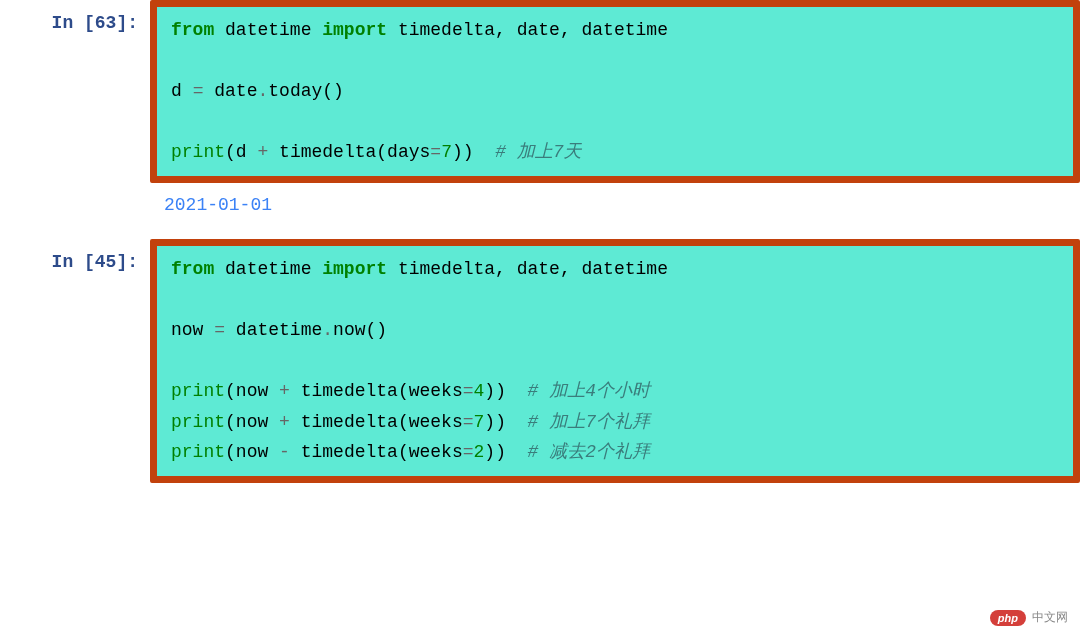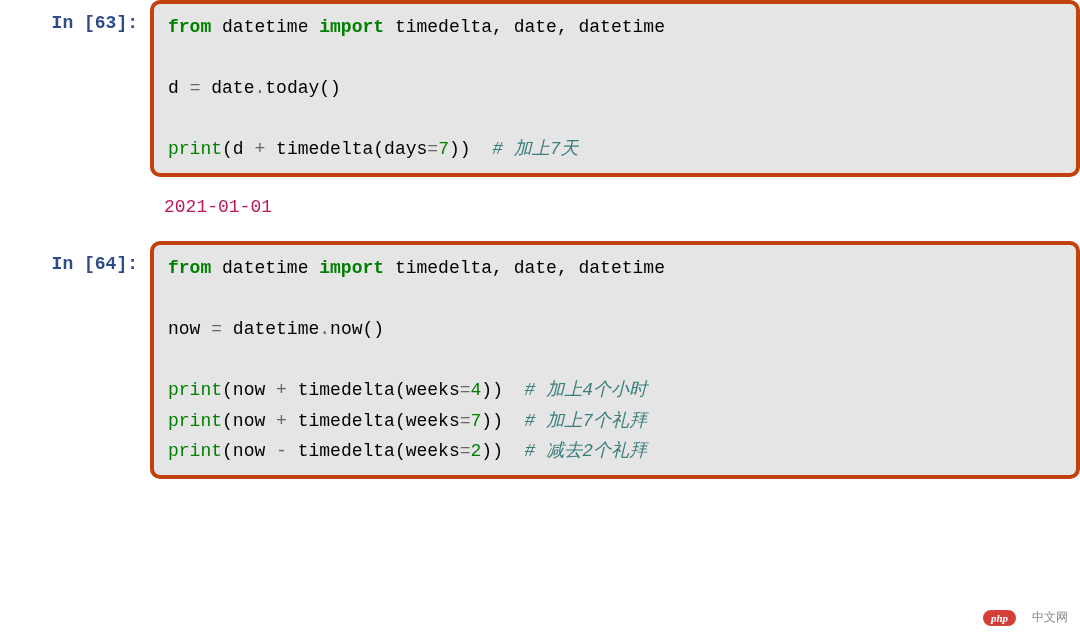--- a/index.html
+++ b/index.html
@@ -6,67 +6,67 @@
     body {
       font-family: Menlo, Monaco, Consolas, "Courier New", monospace;
       font-size: 18px;
       background: #fff;
       padding: 0;
       width: 1080px;
     }
     .cell {
       display: flex;
       align-items: stretch;
-      margin-bottom: 8px;
+      margin-bottom: 0;
     }
     .prompt {
       width: 150px;
       flex-shrink: 0;
       text-align: right;
       padding: 8px 12px 0 0;
       color: #2d4b8a;
       font-weight: bold;
       line-height: 1.7;
     }
     .input-area {
       flex: 1;
-      background: #e5e5e5;
-      border: 4px solid #c2410c;
-      border-radius: 10px;
+      background: #5eead4;
+      border: 7px solid #c2410c;
+      border-radius: 2px;
       padding: 8px 14px;
       line-height: 1.7;
       white-space: pre;
       overflow-x: auto;
     }
     .output-area {
       padding: 8px 14px 18px 14px;
       line-height: 1.65;
       white-space: pre;
-      color: #be185d;
+      color: #3b82f6;
     }
     .output-wrap {
       display: flex;
     }
     .output-wrap .prompt { }
     .kw-green { color: #008000; font-weight: bold; }
     .name { color: #000; }
     .op { color: #666; }
     .builtin { color: #008000; }
     .num { color: #008000; }
     .comment { color: #3a7d7c; font-style: italic; }
     .paren { color: #000; }
 
     .watermark {
       position: fixed;
       right: 12px;
       bottom: 8px;
       display: flex;
       align-items: center;
-      gap: 16px;
-      font-family: Liberation Serif, serif;
+      gap: 6px;
+      font-family: Liberation Sans, sans-serif;
       font-size: 12px;
       color: #888;
     }
     .watermark .pill {
       background: #d43f3a;
       color: #fff;
       padding: 2px 8px;
       border-radius: 10px;
       font-weight: bold;
       font-size: 11px;
@@ -83,21 +83,21 @@
 <span class="name">d</span> <span class="op">=</span> <span class="name">date</span><span class="op">.</span><span class="name">today</span><span class="paren">()</span>
 
 <span class="builtin">print</span><span class="paren">(</span><span class="name">d</span> <span class="op">+</span> <span class="name">timedelta</span><span class="paren">(</span><span class="name">days</span><span class="op">=</span><span class="num">7</span><span class="paren">))</span>  <span class="comment"># 加上7天</span></div>
 </div>
 <div class="output-wrap">
   <div class="prompt"></div>
   <div class="output-area">2021-01-01</div>
 </div>
 
 <div class="cell">
-  <div class="prompt">In [64]:</div>
+  <div class="prompt">In [45]:</div>
   <div class="input-area"><span class="kw-green">from</span> <span class="name">datetime</span> <span class="kw-green">import</span> <span class="name">timedelta, date, datetime</span>
 
 <span class="name">now</span> <span class="op">=</span> <span class="name">datetime</span><span class="op">.</span><span class="name">now</span><span class="paren">()</span>
 
 <span class="builtin">print</span><span class="paren">(</span><span class="name">now</span> <span class="op">+</span> <span class="name">timedelta</span><span class="paren">(</span><span class="name">weeks</span><span class="op">=</span><span class="num">4</span><span class="paren">))</span>  <span class="comment"># 加上4个小时</span>
 <span class="builtin">print</span><span class="paren">(</span><span class="name">now</span> <span class="op">+</span> <span class="name">timedelta</span><span class="paren">(</span><span class="name">weeks</span><span class="op">=</span><span class="num">7</span><span class="paren">))</span>  <span class="comment"># 加上7个礼拜</span>
 <span class="builtin">print</span><span class="paren">(</span><span class="name">now</span> <span class="op">-</span> <span class="name">timedelta</span><span class="paren">(</span><span class="name">weeks</span><span class="op">=</span><span class="num">2</span><span class="paren">))</span>  <span class="comment"># 减去2个礼拜</span></div>
 </div>
 <div class="output-wrap">
   <div class="prompt"></div>

